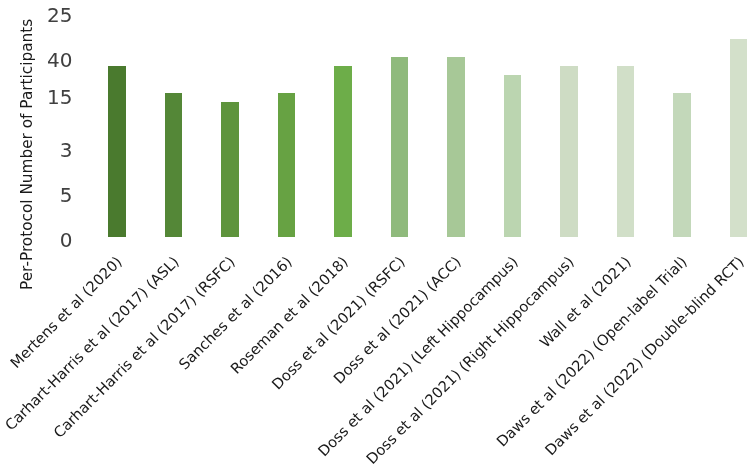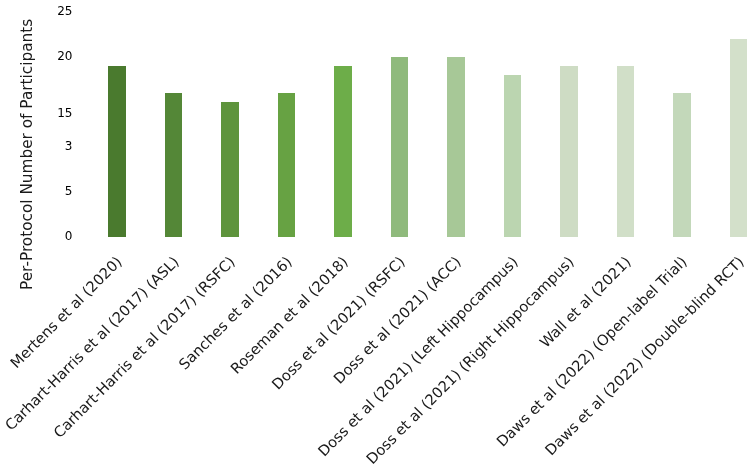--- a/index.html
+++ b/index.html
@@ -10,22 +10,22 @@
   #figure{position:relative;width:750px;height:465px;background:#ffffff;}
 
   
   #ytitle{position:absolute;left:0;top:0;width:0;height:0;}
   #ytitle .ytitle-text{position:absolute;display:block;white-space:nowrap;
       transform-origin:0 0;transform:rotate(-90deg);
       font-size:15.3px;line-height:1;color:#1a1a1a;}
 
   
   #yticks{position:absolute;left:0;top:0;width:750px;height:250px;}
-  .ytick{position:absolute;text-align:center;font-size:12px;line-height:1;
-         color:#000000;white-space:nowrap;}
+  .ytick{position:absolute;text-align:center;font-size:20px;line-height:1;
+         color:#404040;white-space:nowrap;}
 
   
   #plot{position:absolute;left:0;top:0;width:750px;}
   .bar{position:absolute;bottom:0;}
 
   
   #xlabels{position:absolute;left:0;top:0;width:750px;height:0;}
   .xlab{position:absolute;white-space:nowrap;font-size:14.7px;line-height:1;
         transform:rotate(-45deg);text-align:right;color:#1a1a1a;}
 </style>
@@ -35,22 +35,22 @@
 <div id="figure">
 
   <div id="ytitle">
     <span class="ytitle-text" style="left: 20.325px; top: 290.2px;">Per-Protocol Number of Participants</span>
   </div>
 
   <div id="yticks">
       <div class="ytick" style="right: 677.6px; top: 229.9px;">0</div>
       <div class="ytick" style="right: 677.6px; top: 185px;">5</div>
       <div class="ytick" style="right: 677.6px; top: 140.1px;">3</div>
-      <div class="ytick" style="right: 677.6px; top: 107px;">15</div>
-      <div class="ytick" style="right: 677.6px; top: 50.3px;">20</div>
+      <div class="ytick" style="right: 677.6px; top: 87px;">15</div>
+      <div class="ytick" style="right: 677.6px; top: 50.3px;">40</div>
       <div class="ytick" style="right: 677.6px; top: 5.4px;">25</div>
     </div>
 
   <div id="plot" style="height: 236.5px;">
       <div class="bar" title="Mertens et al (2020)" style="left: 108px; width: 17.5px; height: 170.62px; background: rgb(74, 122, 46);"></div>
       <div class="bar" title="Carhart-Harris et al (2017) (ASL)" style="left: 164.5px; width: 17.5px; height: 143.68px; background: rgb(84, 135, 55);"></div>
       <div class="bar" title="Carhart-Harris et al (2017) (RSFC)" style="left: 221px; width: 17.5px; height: 134.7px; background: rgb(94, 148, 60);"></div>
       <div class="bar" title="Sanches et al (2016)" style="left: 277.5px; width: 17.5px; height: 143.68px; background: rgb(103, 162, 67);"></div>
       <div class="bar" title="Roseman et al (2018)" style="left: 334px; width: 17.5px; height: 170.62px; background: rgb(109, 173, 73);"></div>
       <div class="bar" title="Doss et al (2021) (RSFC)" style="left: 390.5px; width: 17.5px; height: 179.6px; background: rgb(143, 186, 124);"></div>

